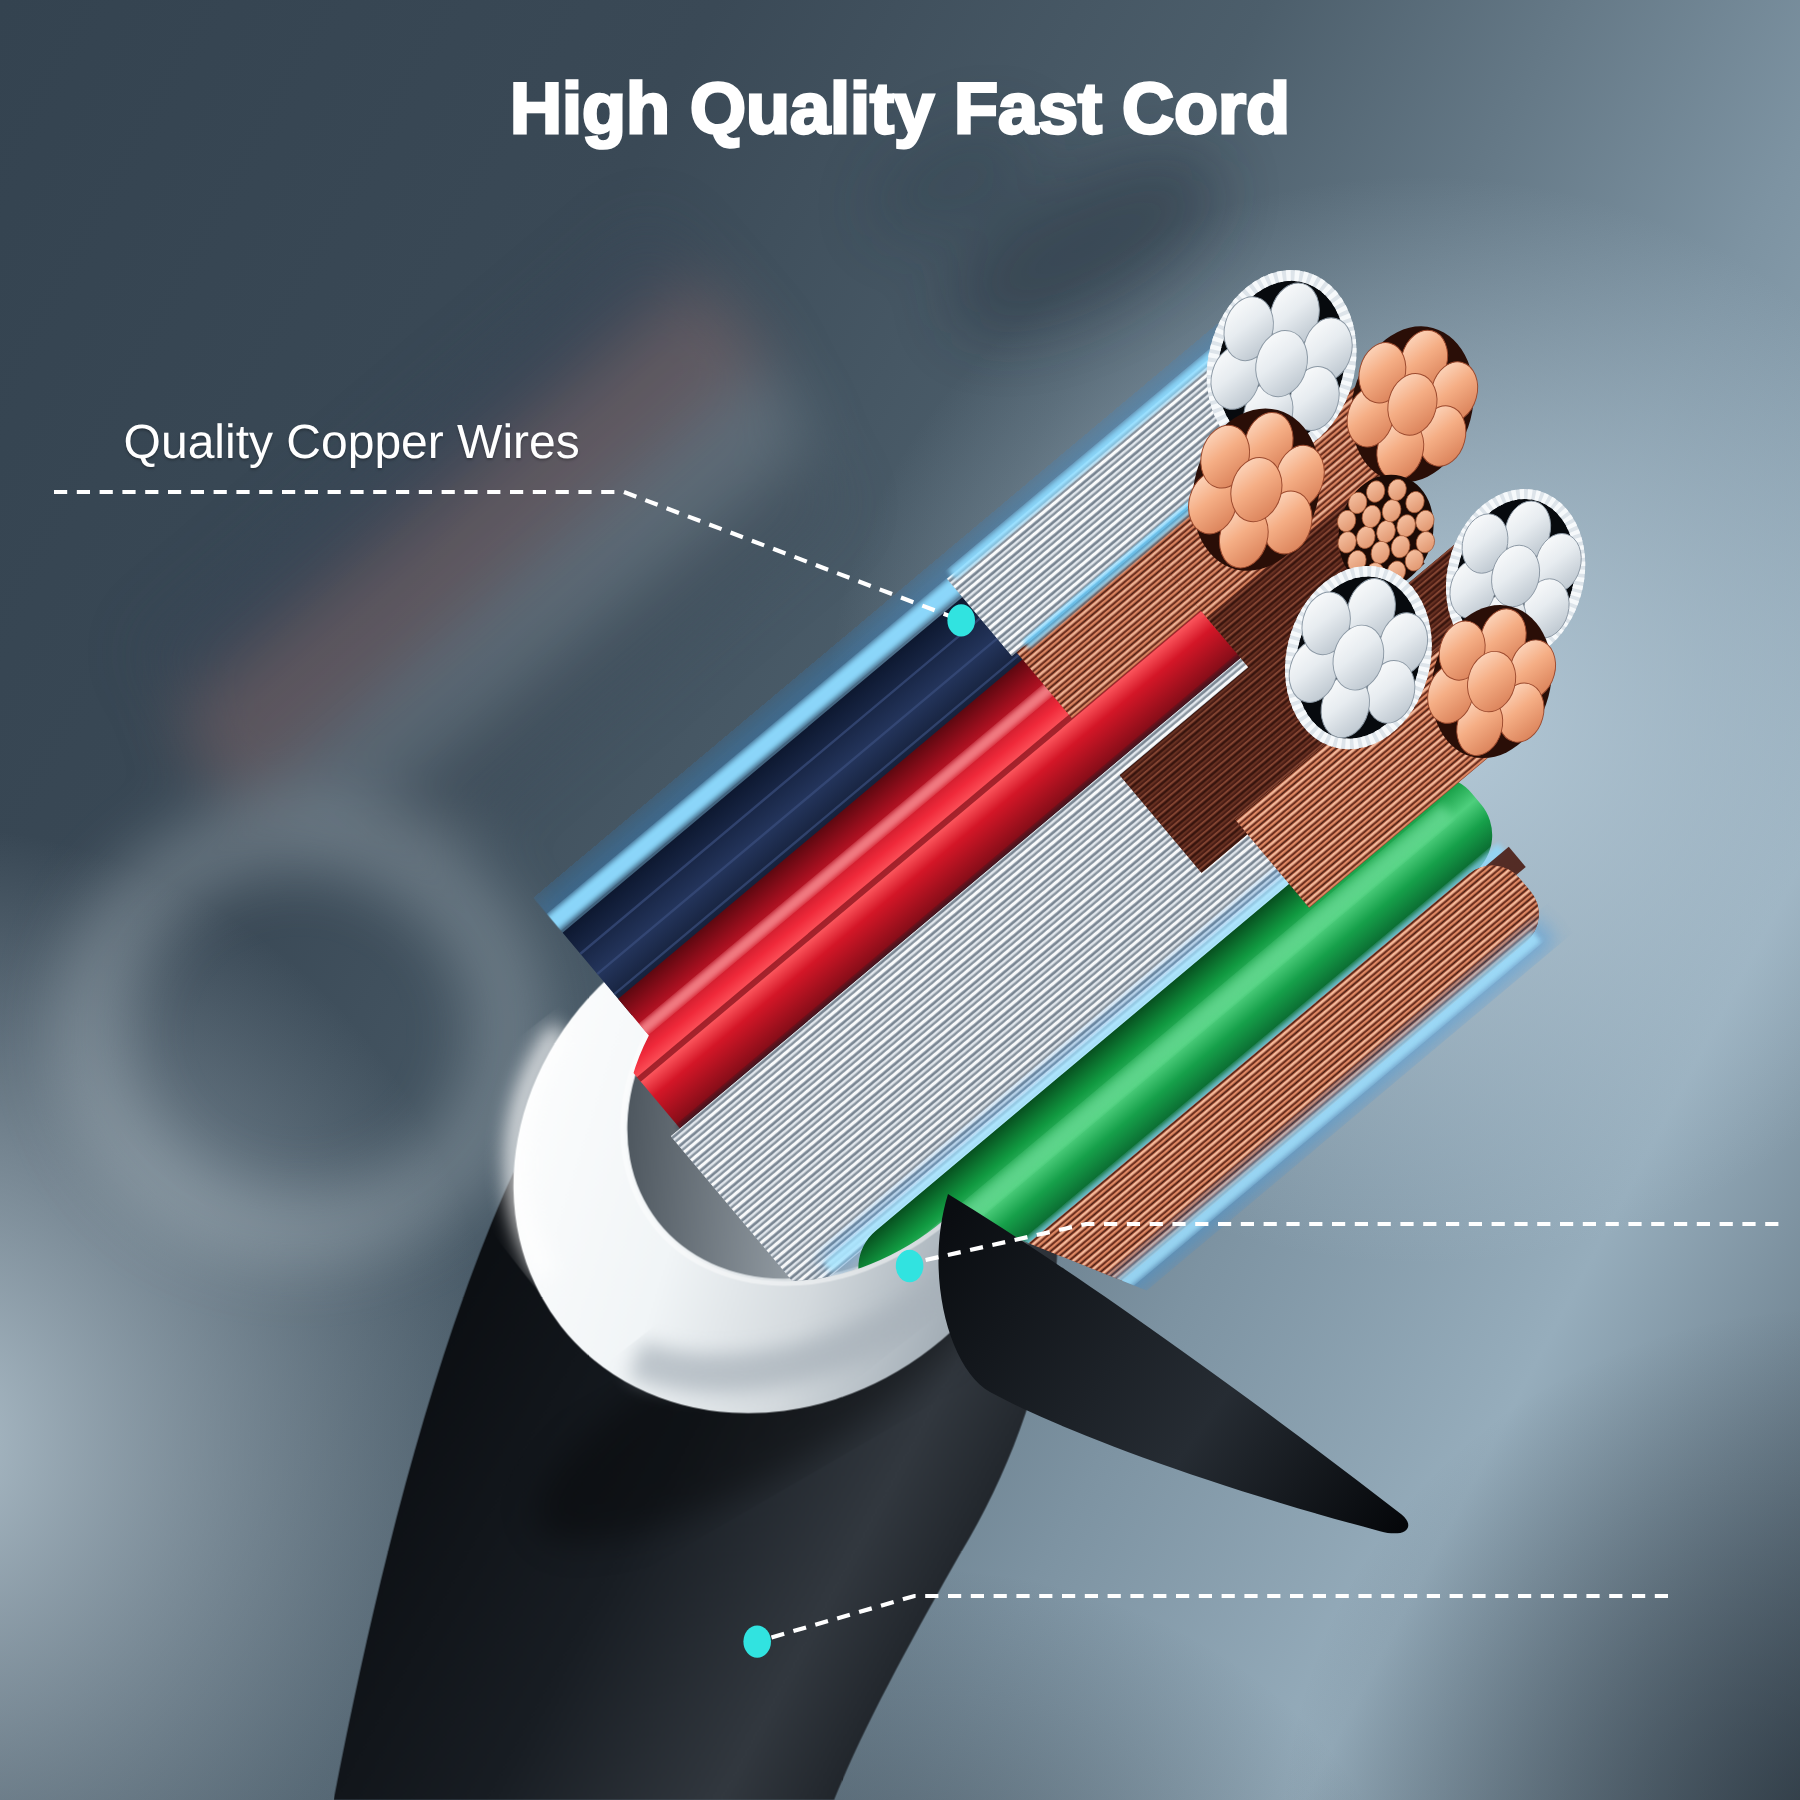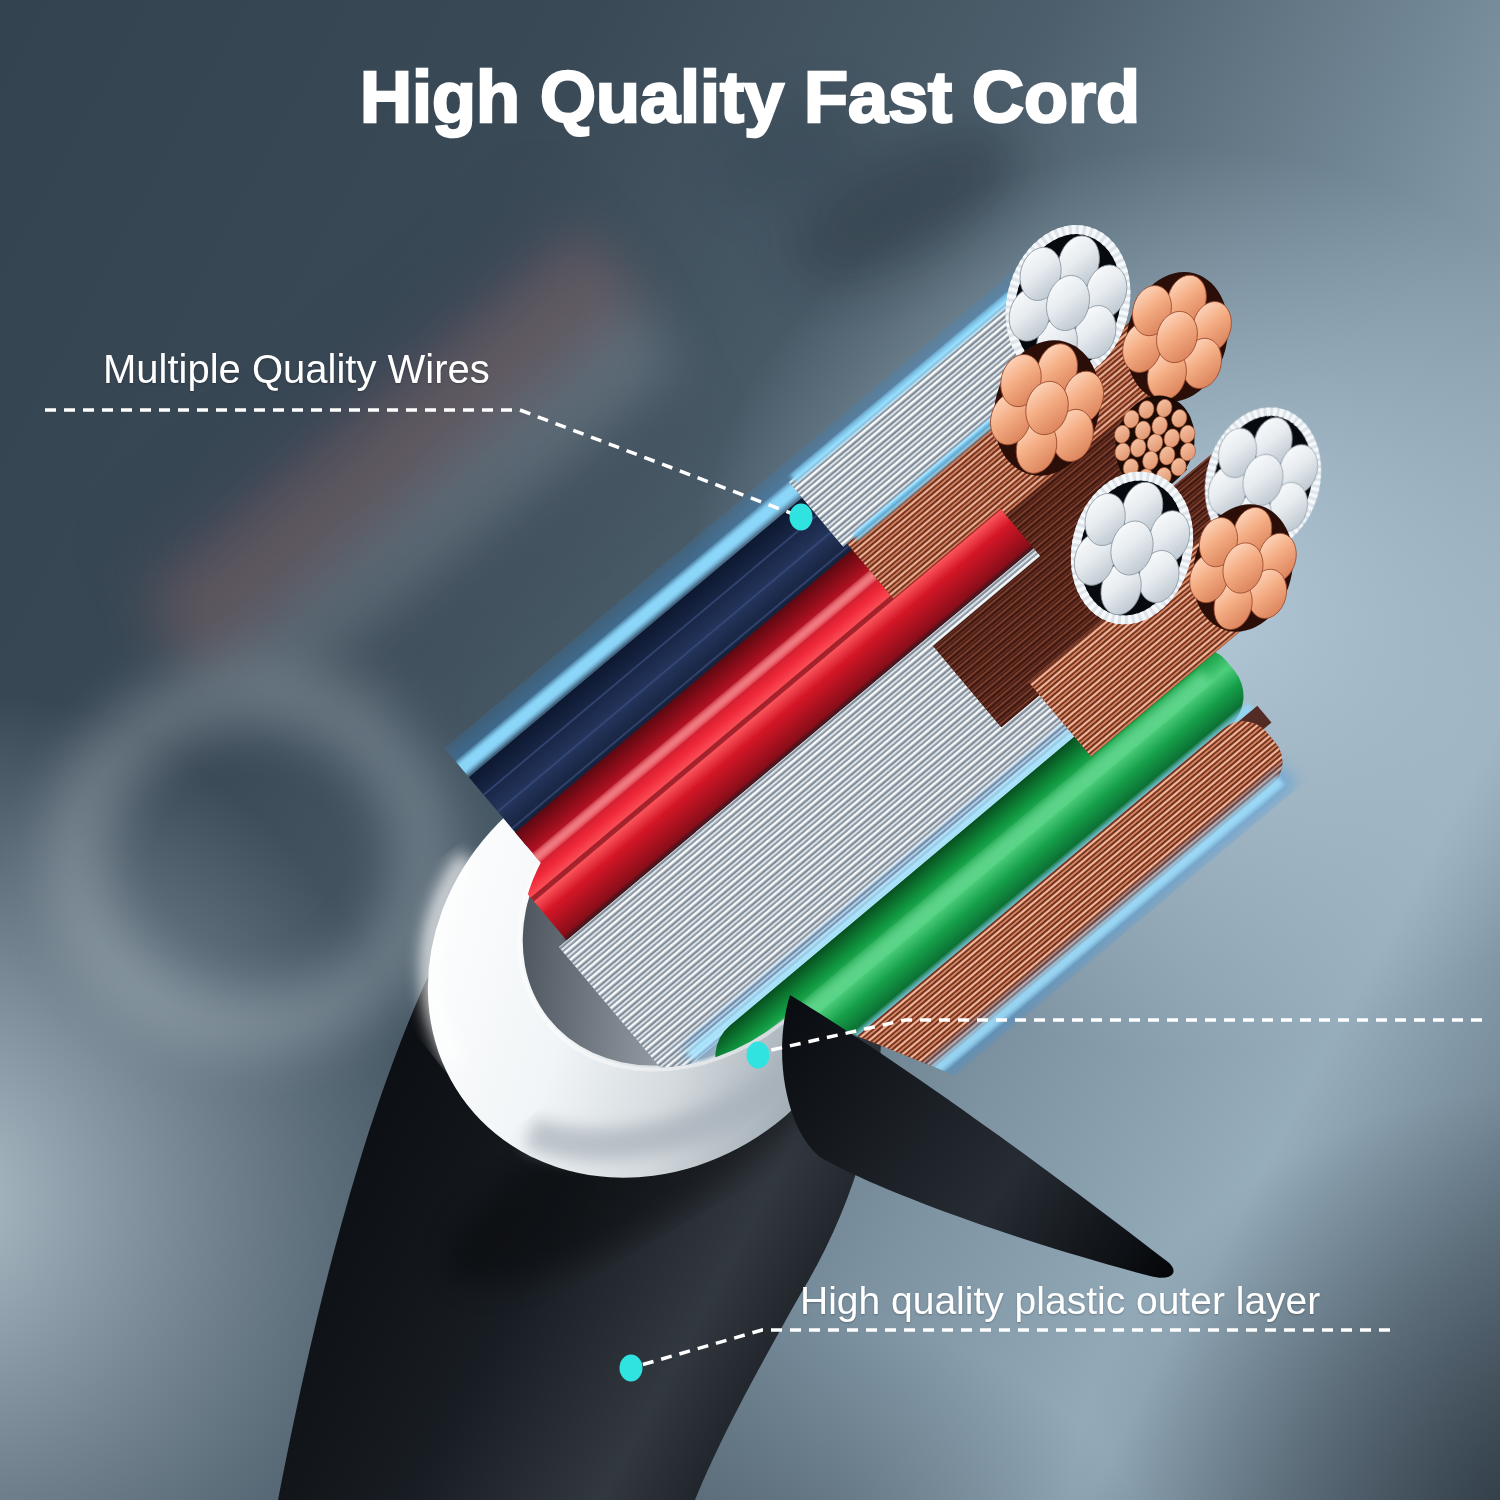--- a/index.html
+++ b/index.html
@@ -9,21 +9,21 @@
     background:
       radial-gradient(46% 42% at 79% 40%, #b6cbd9 0%, rgba(182,203,217,0) 72%),
       radial-gradient(52% 55% at -4% 80%, #aebfca 0%, rgba(169,186,197,0) 62%),
       radial-gradient(44% 42% at 102% 102%, rgba(18,26,34,.55) 0%, rgba(18,26,34,0) 70%),
       radial-gradient(40% 30% at 50% 108%, rgba(22,30,38,.45) 0%, rgba(22,30,38,0) 70%),
       linear-gradient(118deg,#344350 0%,#3a4956 26%,#4c5e6b 46%,#7d93a2 68%,#96adbc 82%,#566774 100%);
   }
   .art{position:absolute;left:0;top:0;width:1500px;height:1500px;}
   .page-title{
     position:absolute;left:0;right:0;top:56px;text-align:center;
-    font-size:72px;font-weight:bold;letter-spacing:0;
+    font-size:60px;font-weight:bold;letter-spacing:0;
     color:var(--c-text,#fff);-webkit-text-stroke:2.5px var(--c-text,#fff);
     white-space:nowrap;
   }
   .anno{
     position:absolute;color:var(--c-text,#f3f6f8);font-weight:400;
     white-space:nowrap;text-shadow:0 1px 2px rgba(0,0,0,.25);
   }
   .anno.copper {left:103px;top:347px;font-size:40px;}
   .anno.alum   {left:924px;top:969px;font-size:39px;}
   .anno.plastic{left:800px;top:1279px;font-size:39px;}
@@ -342,15 +342,14 @@
     <path class="leader" d="M 45 410 H 520 L 801 517"></path>
     <ellipse class="marker" cx="801" cy="517" rx="11.5" ry="13.5"></ellipse>
     <path class="leader" d="M 1482 1020 H 905 L 758 1053"></path>
     <ellipse class="marker" cx="758" cy="1055" rx="11.5" ry="13.5"></ellipse>
     <path class="leader" d="M 1390 1330 H 762 L 631 1368"></path>
     <ellipse class="marker" cx="631" cy="1368" rx="11.5" ry="13.5"></ellipse>
   </g>
 </svg>
 
 <div class="page-title">High Quality Fast Cord</div>
-<div class="anno copper">Multiple Quality Wires</div>
-<div class="anno plastic">High quality plastic outer layer</div>
+<div class="anno copper">Quality Copper Wires</div>
 </div>
 
 </body></html>

